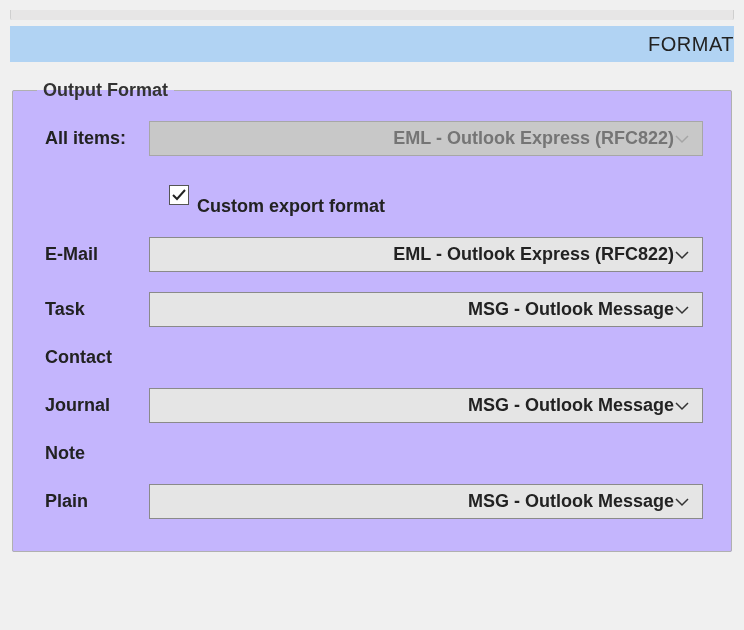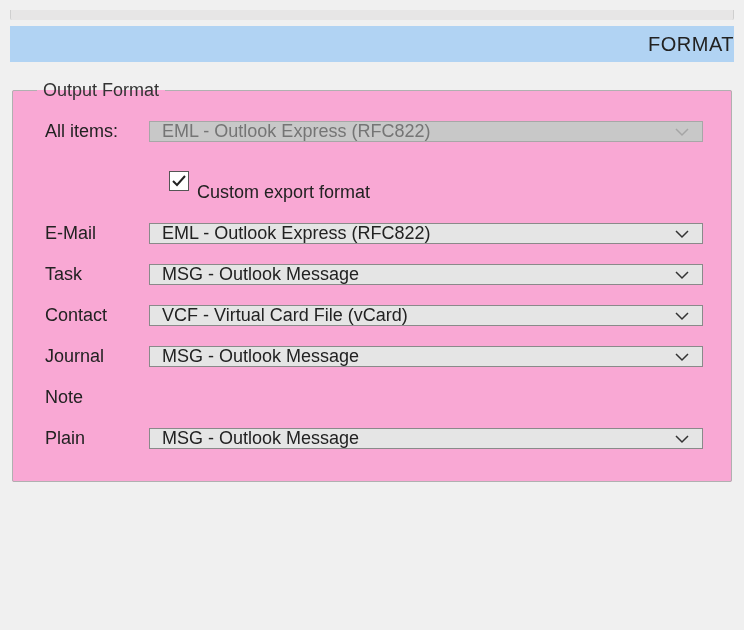--- a/index.html
+++ b/index.html
@@ -33,21 +33,22 @@
     letter-spacing: 0.5px;
     color: #222;
     margin-bottom: 18px;
   }
   fieldset.output-format {
     position: relative;
     border: 1px solid #b0b0b0;
     border-radius: 2px;
     margin: 0 2px 0 2px;
     padding: 20px 28px 26px 24px;
-    background: #f9a8d4;
+    background: #c4b5fd;
+    font-weight: bold;
   }
   fieldset.output-format > legend {
     padding: 0 6px;
     font-size: 18px;
     color: #333;
   }
   .row {
     display: flex;
     align-items: center;
     margin-bottom: 20px;
@@ -61,22 +62,22 @@
     padding-left: 8px;
   }
   .row-label.all-items {
     width: 112px;
   }
   .combo {
     position: relative;
     flex: 1;
     display: flex;
     align-items: center;
-    justify-content: space-between;
-    height: 21px;
+    justify-content: flex-end;
+    height: 35px;
     padding: 0 12px 0 12px;
     background: #e5e5e5;
     border: 1px solid #8a8a8a;
     font-size: 18px;
     color: #222;
     cursor: default;
     z-index: 2;
   }
   .combo.disabled {
     background: #c8c8c8;
@@ -173,28 +174,20 @@
         <span class="chev">
           <svg width="14" height="10" viewBox="0 0 14 10">
               <polyline points="1,2 7,8 13,2" fill="none" stroke="#333" stroke-width="1.5"></polyline>
             </svg>
         </span>
       </div>
     </div>
 
     <div class="row">
       <div class="row-label">Contact</div>
-      <div class="combo">
-        <span>VCF - Virtual Card File (vCard)</span>
-        <span class="chev">
-          <svg width="14" height="10" viewBox="0 0 14 10">
-              <polyline points="1,2 7,8 13,2" fill="none" stroke="#333" stroke-width="1.5"></polyline>
-            </svg>
-        </span>
-      </div>
     </div>
 
     <div class="row">
       <div class="row-label">Journal</div>
       <div class="combo">
         <span>MSG - Outlook Message</span>
         <span class="chev">
           <svg width="14" height="10" viewBox="0 0 14 10">
               <polyline points="1,2 7,8 13,2" fill="none" stroke="#333" stroke-width="1.5"></polyline>
             </svg>

